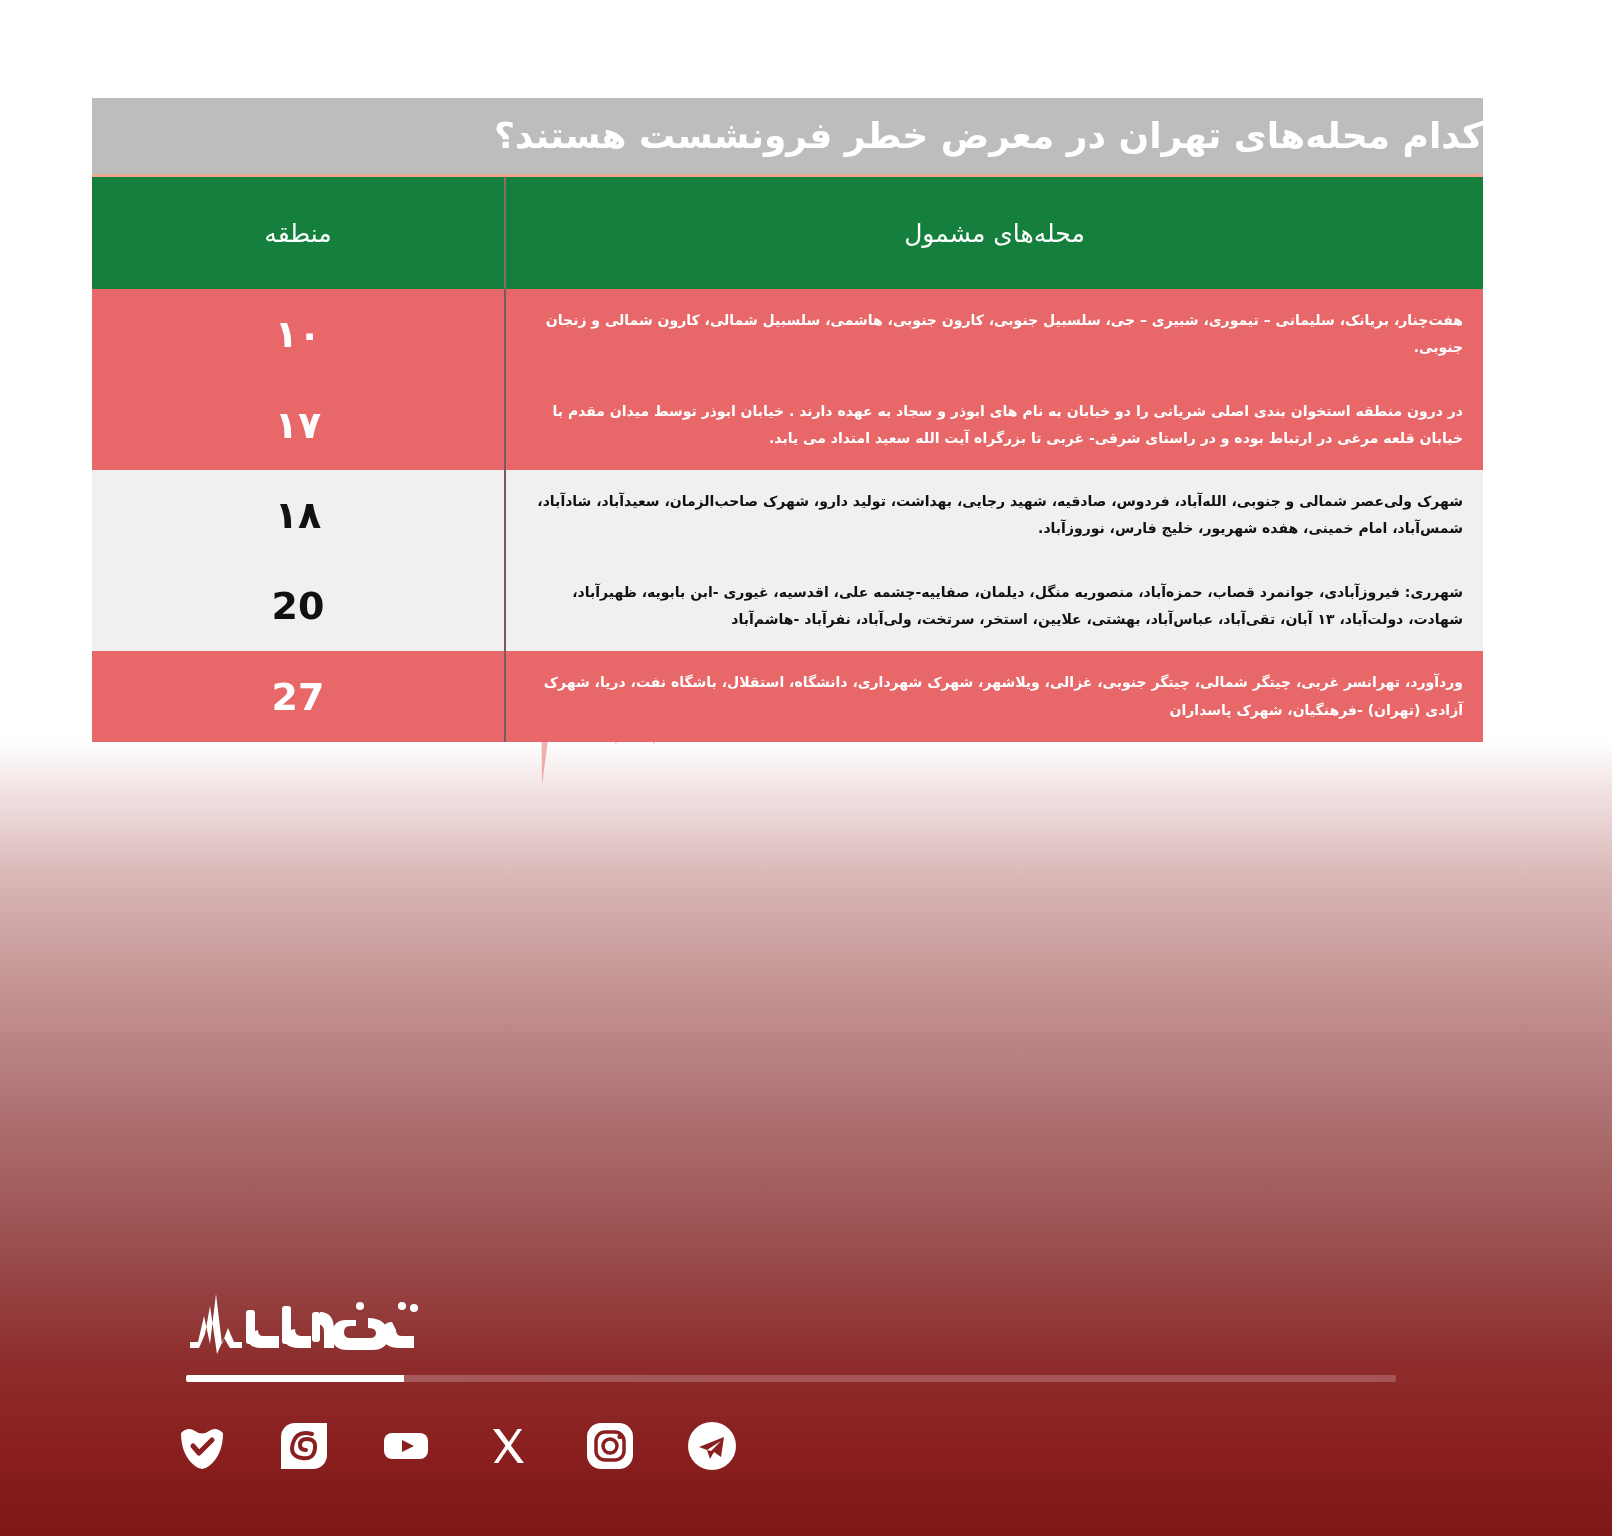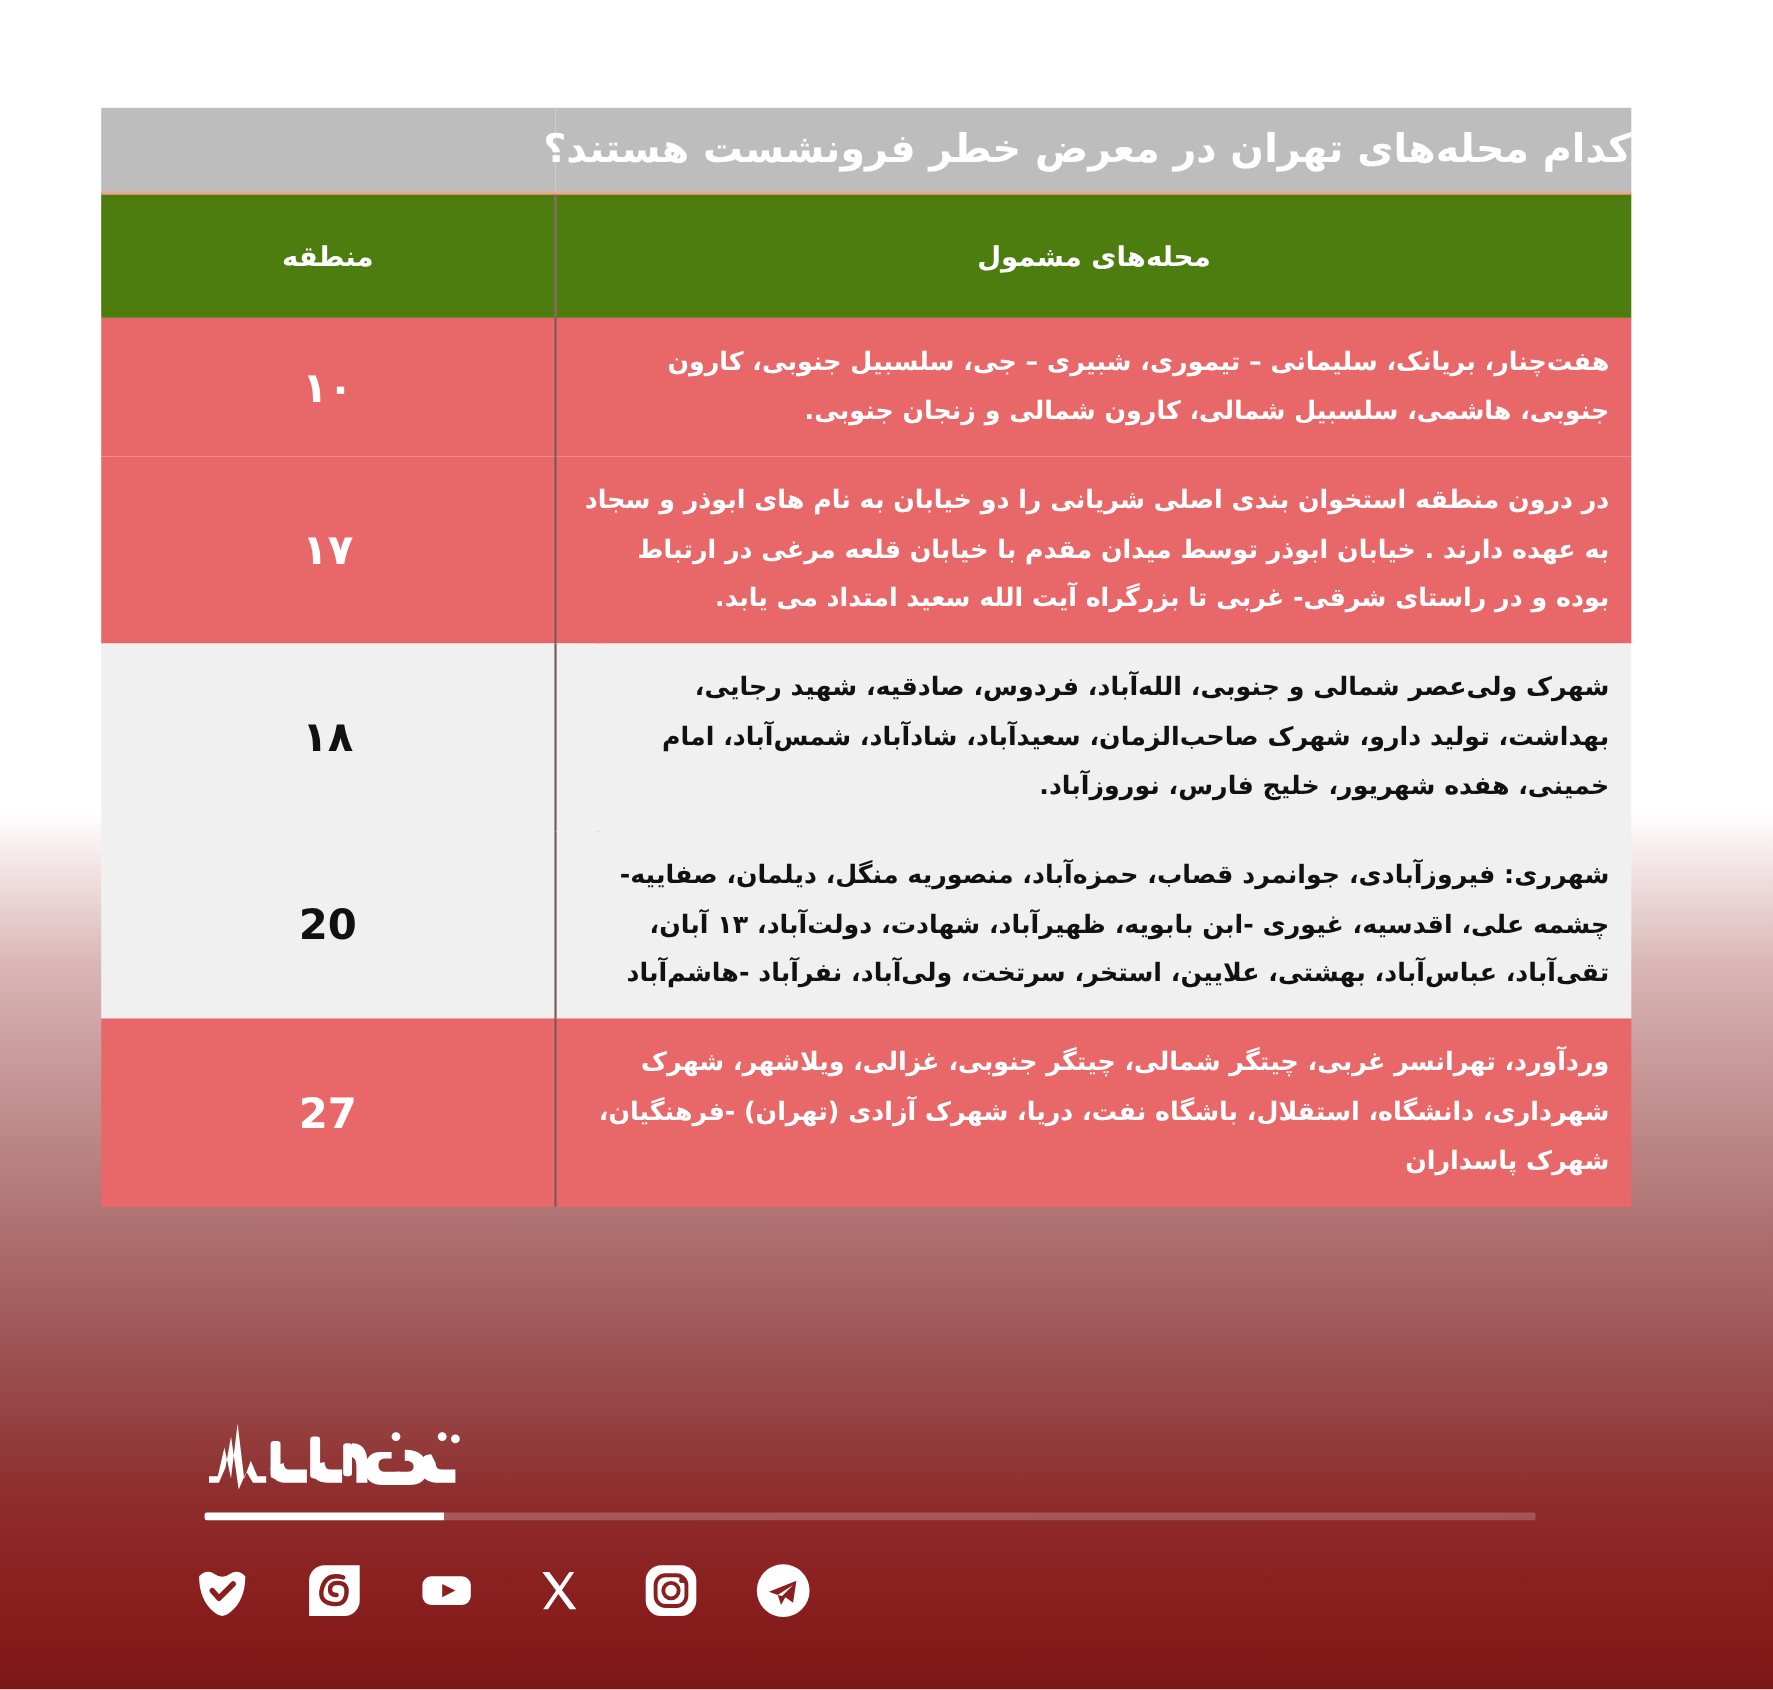--- a/index.html
+++ b/index.html
@@ -74,41 +74,41 @@
     font-size: 36px;
     font-weight: bold;
     text-align: center;
     line-height: 76px;
     letter-spacing: 0px;
     white-space: nowrap;
   }
 
   
   .header-cell {
-    background: #4d7c0f;
+    background: #15803d;
     color: #ffffff;
     font-size: 25px;
-    font-weight: bold;
+    font-weight: normal;
     text-align: center;
     height: 112px;
     vertical-align: middle;
     padding: 0 18px;
   }
   .header-cell.header-neighborhoods {
     border-left: 2px solid #8d6a6a;
   }
 
   
   .row-odd  .cell { background: #e8686a; color: #ffffff; }
   .row-even .cell { background: #f0f0f0; color: #111111; }
 
   .cell {
     vertical-align: middle;
     padding: 18px 20px;
-    font-size: 23px;
+    font-size: 14px;
     line-height: 1.95;
     font-weight: bold;
   }
   .cell-neighborhoods {
     text-align: right;
     border-left: 2px solid #7a5a5a;
   }
   .cell-region {
     text-align: center;
     font-size: 38px;

